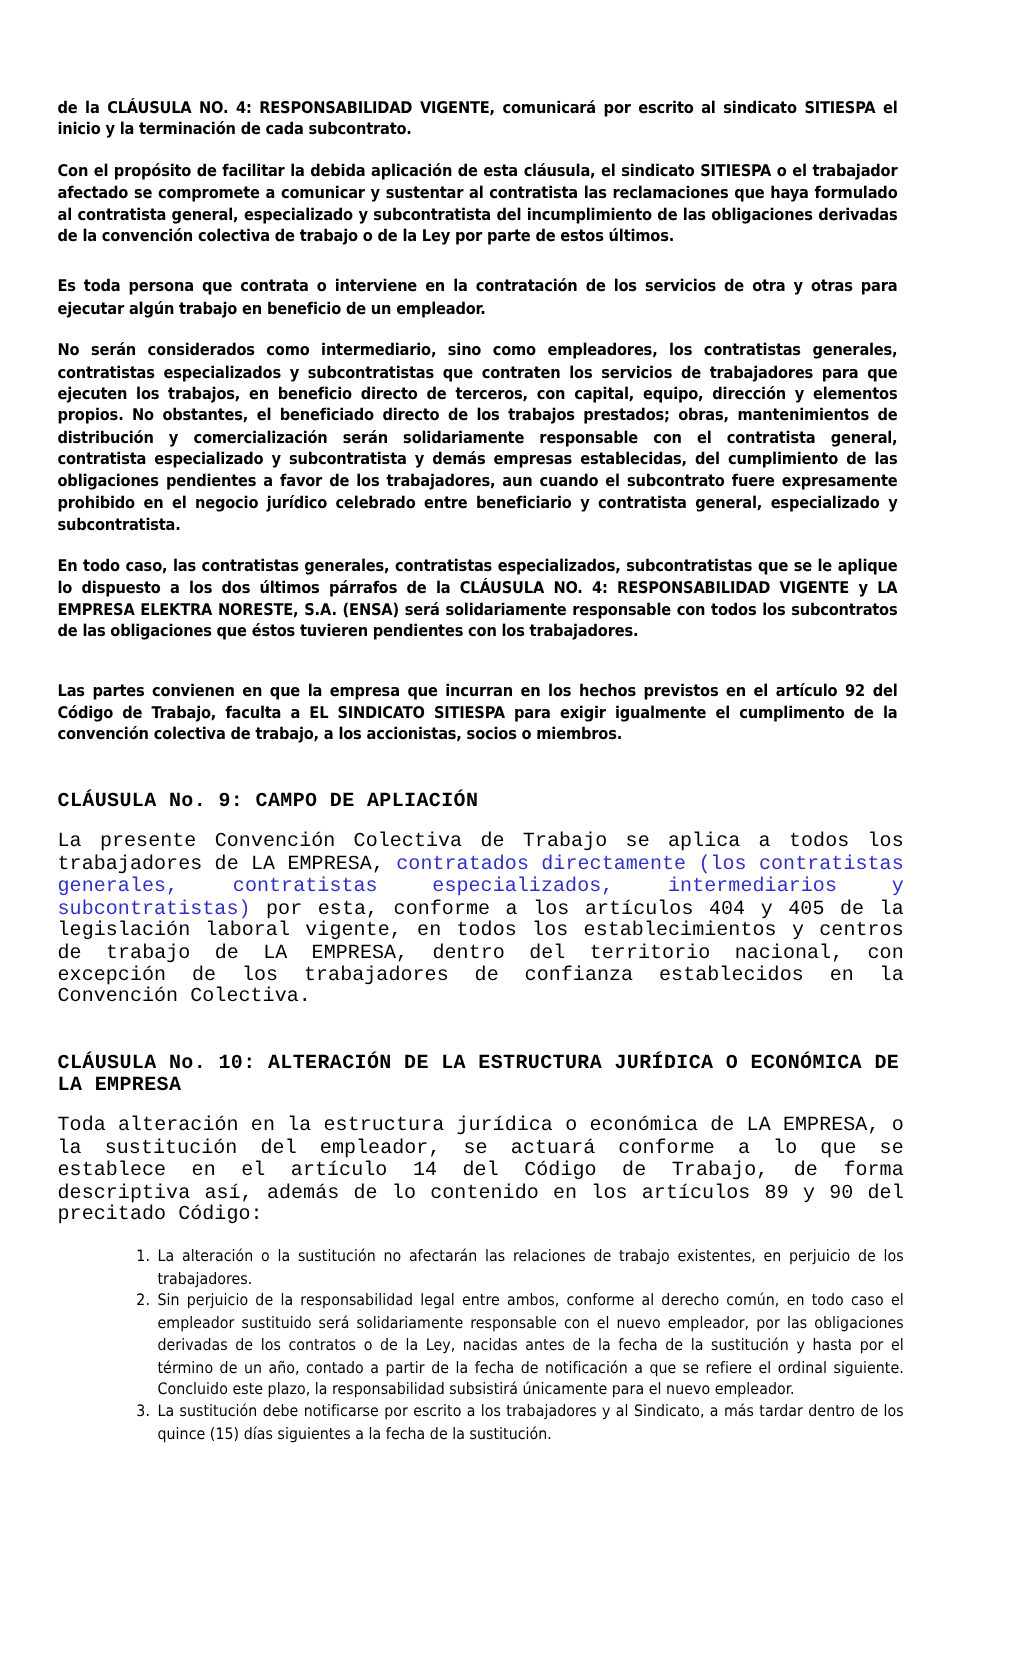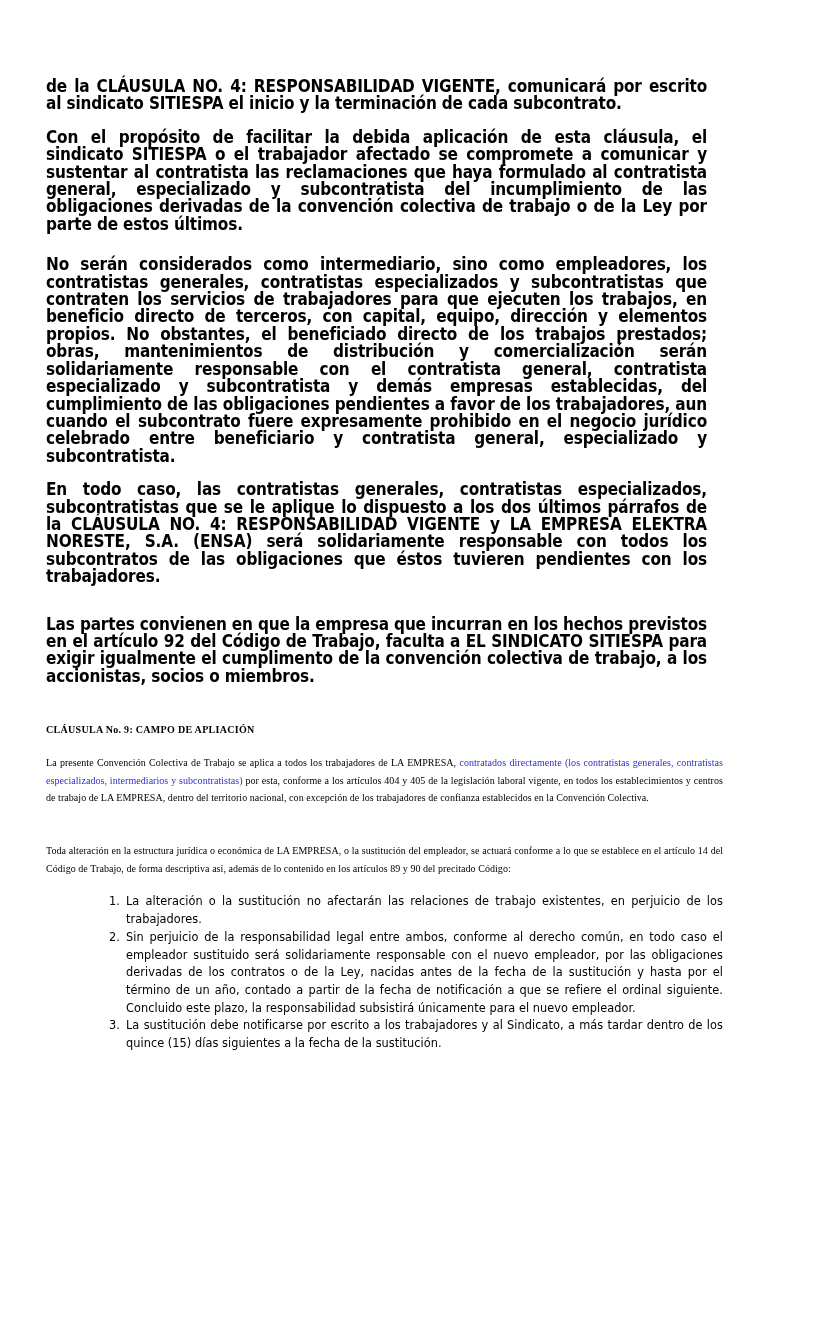--- a/index.html
+++ b/index.html
@@ -27,38 +27,38 @@
   }
 
   .doc-body {
     width: 677px;
   }
 
   
   .blk-a {
     font-family: "DejaVu Sans Condensed", "Liberation Sans Narrow", "Liberation Sans", sans-serif;
     font-weight: 700;
-    font-size: 17px;
+    font-size: 13px;
     line-height: 17.4px;
     text-align: justify;
     letter-spacing: -0.15px;
-    margin: 0 16px 16px 0;
+    margin: 0 5px 16px 0;
     font-stretch: condensed;
   }
 
   .blk-a.heading {
     text-align: left;
     margin-bottom: 17px;
   }
 
   
   .blk-b {
-    font-family: Liberation Serif, serif;
+    font-family: Liberation Mono, monospace;
     font-weight: 400;
-    font-size: 10px;
+    font-size: 16px;
     line-height: 17.7px;
     text-align: justify;
     letter-spacing: 0.05px;
     margin: 0 0 15px 0;
     font-stretch: condensed;
   }
 
   .blk-b.heading {
     font-weight: 700;
     text-align: left;
@@ -106,35 +106,37 @@
 
 <div class="page">
   <div class="doc-body">
 
     <p class="blk-a"><span>de la </span><span>CLÁUSULA NO. 4: RESPONSABILIDAD VIGENTE,</span><span> comunicará por escrito al sindicato </span><span>SITIESPA</span><span> el inicio y la terminación de cada subcontrato.</span></p>
 
     <p class="blk-a"><span>Con el propósito de facilitar la debida aplicación de esta cláusula, el sindicato </span><span>SITIESPA</span><span> o el trabajador afectado se compromete a comunicar y sustentar al contratista las reclamaciones que haya formulado al contratista general, especializado y subcontratista del incumplimiento de las obligaciones derivadas de la convención colectiva de trabajo o de la Ley por parte de estos últimos.</span></p>
 
     <div class="gap-sm"></div>
 
+    <p class="blk-a">Es toda persona que contrata o interviene en la contratación de los servicios de otra y otras para ejecutar algún trabajo en beneficio de un empleador.</p>
     <p class="blk-a">No serán considerados como intermediario, sino como empleadores, los contratistas generales, contratistas especializados y subcontratistas que contraten los servicios de trabajadores para que ejecuten los trabajos, en beneficio directo de terceros, con capital, equipo, dirección y elementos propios. No obstantes, el beneficiado directo de los trabajos prestados; obras, mantenimientos de distribución y comercialización serán solidariamente responsable con el contratista general, contratista especializado y subcontratista y demás empresas establecidas, del cumplimiento de las obligaciones pendientes a favor de los trabajadores, aun cuando el subcontrato fuere expresamente prohibido en el negocio jurídico celebrado entre beneficiario y contratista general, especializado y subcontratista.</p>
 
     <p class="blk-a"><span>En todo caso, las contratistas generales, contratistas especializados, subcontratistas que se le aplique lo dispuesto a los dos últimos párrafos de la </span><span>CLÁUSULA NO. 4: RESPONSABILIDAD VIGENTE</span><span> y </span><span>LA EMPRESA ELEKTRA NORESTE, S.A. (ENSA)</span><span> será solidariamente responsable con todos los subcontratos de las obligaciones que éstos tuvieren pendientes con los trabajadores.</span></p>
 
     <div class="gap-md"></div>
 
     <p class="blk-a"><span>Las partes convienen en que la empresa que incurran en los hechos previstos en el artículo 92 del Código de Trabajo, faculta a </span><span>EL SINDICATO SITIESPA</span><span> para exigir igualmente el cumplimento de la convención colectiva de trabajo, a los accionistas, socios o miembros.</span></p>
 
     <div class="gap-lg"></div>
 
     <p class="blk-b heading">CLÁUSULA No. 9: CAMPO DE APLIACIÓN</p>
     <p class="blk-b"><span>La presente Convención Colectiva de Trabajo se aplica a todos los trabajadores de LA EMPRESA, </span><span class="hl-blue">contratados directamente (los contratistas generales, contratistas especializados, intermediarios y subcontratistas)</span><span> por esta, conforme a los artículos 404 y 405 de la legislación laboral vigente, en todos los establecimientos y centros de trabajo de LA EMPRESA, dentro del territorio nacional, con excepción de los trabajadores de confianza establecidos en la Convención Colectiva.</span></p>
 
     <div class="gap-lg"></div>
 
+    <p class="blk-b heading">CLÁUSULA No. 10: ALTERACIÓN DE LA ESTRUCTURA JURÍDICA O ECONÓMICA DE LA EMPRESA</p>
     <p class="blk-b">Toda alteración en la estructura jurídica o económica de LA EMPRESA, o la sustitución del empleador, se actuará conforme a lo que se establece en el artículo 14 del Código de Trabajo, de forma descriptiva así, además de lo contenido en los artículos 89 y 90 del precitado Código:</p>
 
     <ol class="num-list">
       <li>La alteración o la sustitución no afectarán las relaciones de trabajo existentes, en perjuicio de los trabajadores.</li>
       <li>Sin perjuicio de la responsabilidad legal entre ambos, conforme al derecho común, en todo caso el empleador sustituido será solidariamente responsable con el nuevo empleador, por las obligaciones derivadas de los contratos o de la Ley, nacidas antes de la fecha de la sustitución y hasta por el término de un año, contado a partir de la fecha de notificación a que se refiere el ordinal siguiente. Concluido este plazo, la responsabilidad subsistirá únicamente para el nuevo empleador.</li>
       <li>La sustitución debe notificarse por escrito a los trabajadores y al Sindicato, a más tardar dentro de los quince (15) días siguientes a la fecha de la sustitución.</li>
     </ol>
 
   </div>
 </div>

